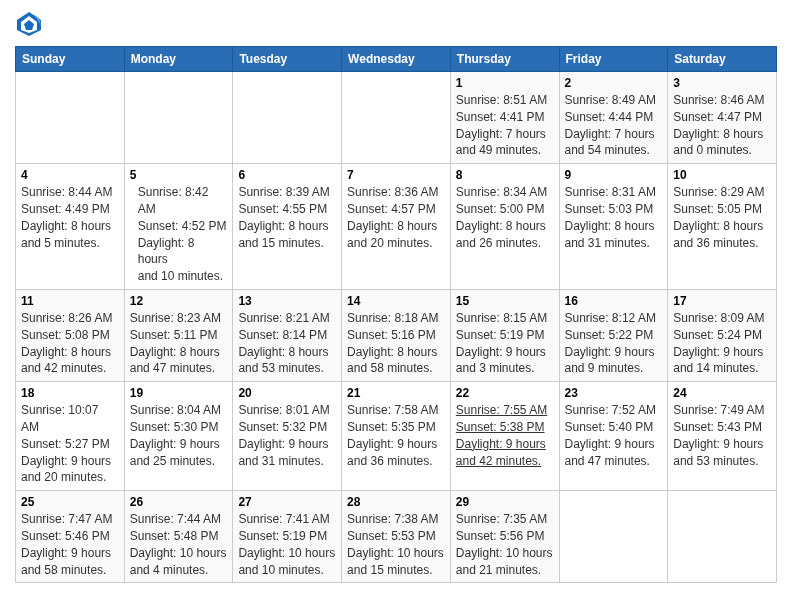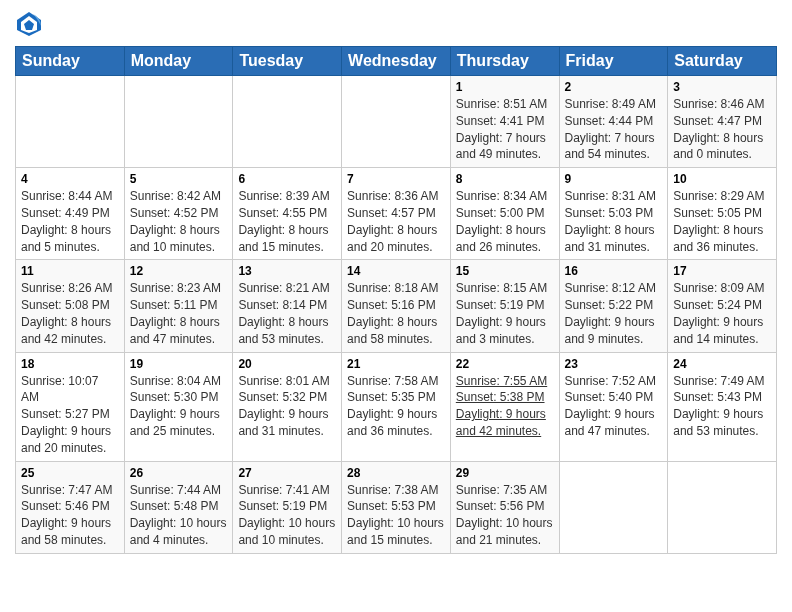--- a/index.html
+++ b/index.html
@@ -48,21 +48,21 @@
     table {
       width: 100%;
       border-collapse: collapse;
       font-size: 11px;
     }
     thead tr th {
       background-color: #2a6db5;
       color: #fff;
       text-align: left;
       padding: 5px 6px;
-      font-size: 16px;
+      font-size: 12px;
       font-weight: bold;
       border: 1px solid #1a5a99;
     }
     tbody tr td {
       border: 1px solid #ccc;
       vertical-align: top;
       padding: 4px 5px;
       width: calc(100% / 7);
       min-height: 80px;
       height: 90px;
@@ -151,21 +151,21 @@
       <tr>
         <td>
           <span class="day-number">4</span>
           <div class="day-info" style="white-space: pre-line;">Sunrise: 8:44 AM
 Sunset: 4:49 PM
 Daylight: 8 hours
 and 5 minutes.</div>
         </td>
         <td>
           <span class="day-number">5</span>
-          <div class="day-info" style="white-space: pre-line;">Sunrise: 8:42 AM
+          <div class="day-info" style="white-space: pre-line; margin-left: 8px;">Sunrise: 8:42 AM
 Sunset: 4:52 PM
 Daylight: 8 hours
 and 10 minutes.</div>
         </td>
         <td>
           <span class="day-number">6</span>
           <div class="day-info" style="white-space: pre-line;">Sunrise: 8:39 AM
 Sunset: 4:55 PM
 Daylight: 8 hours
 and 15 minutes.</div>

